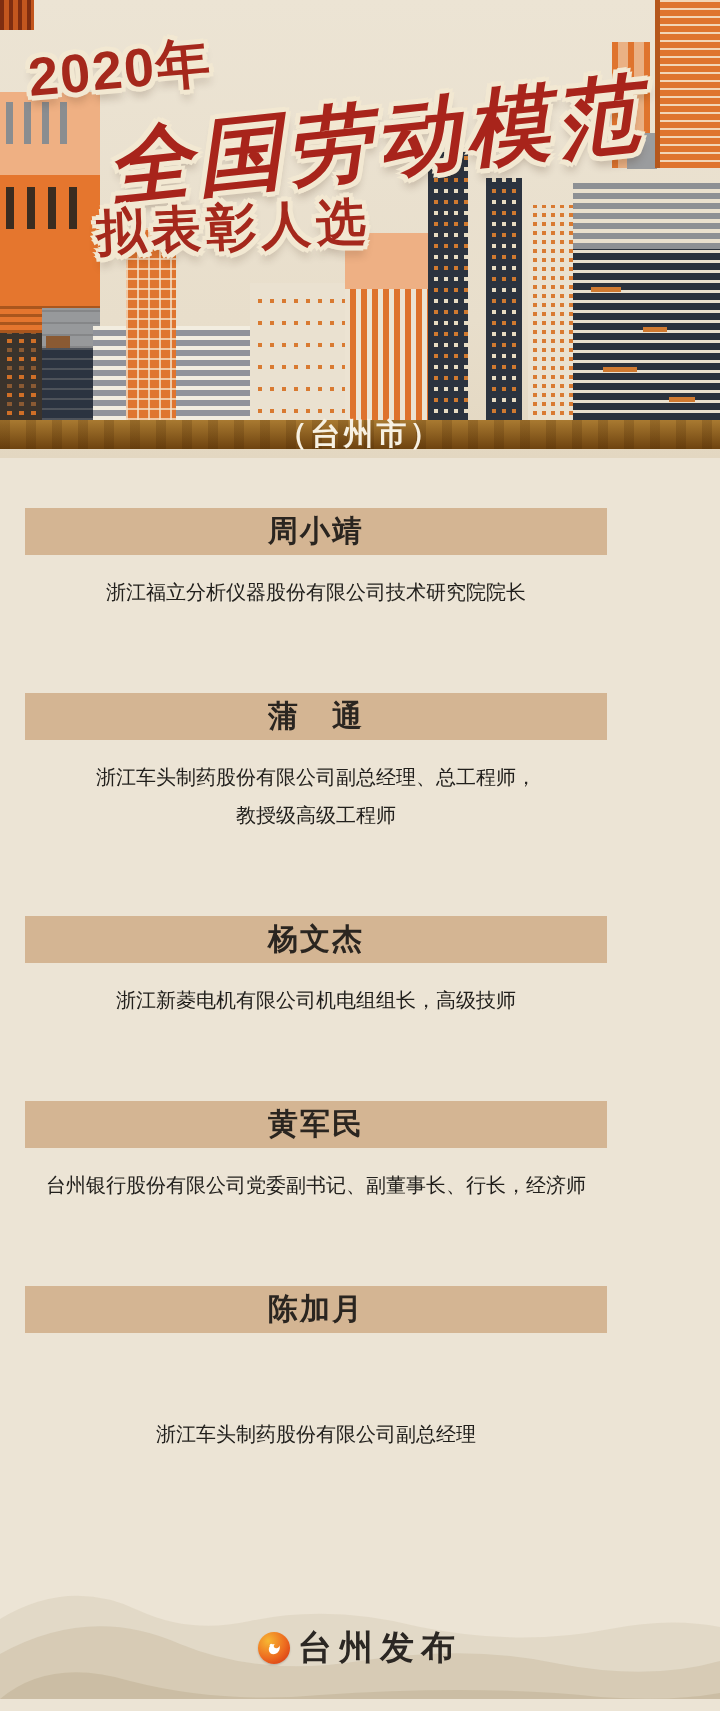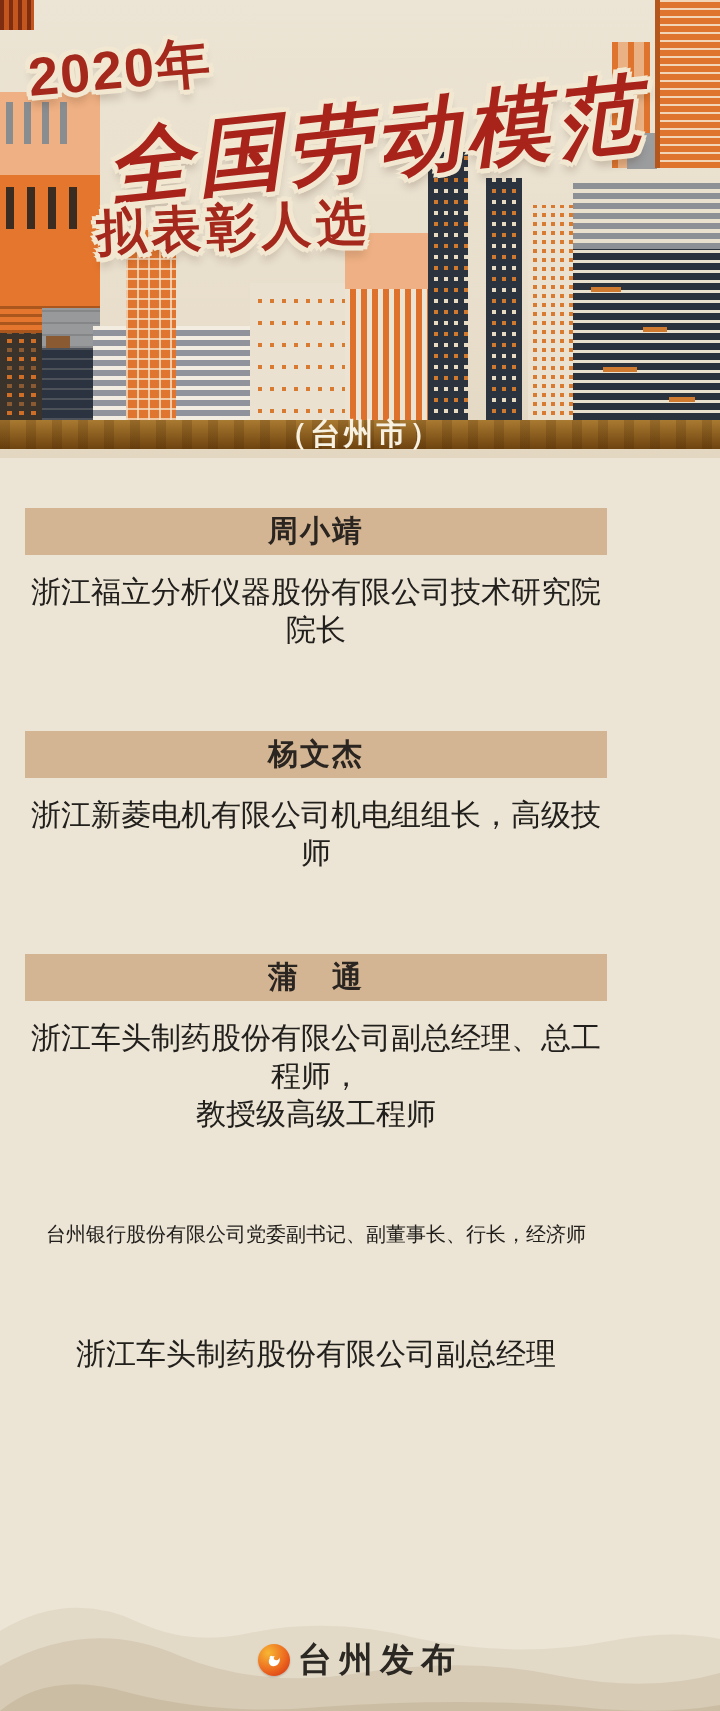--- a/index.html
+++ b/index.html
@@ -88,25 +88,25 @@
     background-image:repeating-linear-gradient(90deg,rgba(60,30,0,.18) 0 10px,transparent 10px 26px);}
   .band-text{position:relative;color:#f7f1e2;font-size:30px;font-weight:bold;letter-spacing:3px;}
 
   
   .entries{position:absolute;left:0;top:458px;width:632px;}
   .entry{margin:0 25px;}
   .entry:first-child{margin-top:50px;}
   .entry + .entry{margin-top:82px;}
   .entry-name{height:47px;background:#d4b593;display:flex;align-items:center;justify-content:center;
     font-size:30px;font-weight:bold;color:#2a2520;letter-spacing:2px;}
-  .entry-desc{margin-top:18px;text-align:center;font-size:30px;line-height:38px;color:#22201d;}
+  .entry-desc{margin-top:18px;text-align:center;font-size:20px;line-height:38px;color:#22201d;}
   .entry-desc.tight{font-size:20px;white-space:nowrap;}
 
   
-  .footer{position:absolute;left:0;bottom:0;width:610px;height:160px;}
+  .footer{position:absolute;left:0;bottom:12px;width:610px;height:160px;}
   .mountains{position:absolute;left:0;bottom:0;width:720px;height:150px;}
   .logo-row{position:absolute;left:0;bottom:28px;width:720px;display:flex;align-items:center;justify-content:center;gap:8px;}
   .logo-mark{width:32px;height:32px;border-radius:50%;
     background:radial-gradient(circle at 32% 28%,#f7b733 0%,#ed6a1f 55%,#cf2a12 100%);
     display:flex;align-items:center;justify-content:center;box-shadow:0 1px 2px rgba(0,0,0,.2);}
   .logo-text{font-family:"Liberation Serif","DejaVu Serif",serif;font-size:34px;font-weight:bold;
     color:#2b2723;letter-spacing:7px;}
 </style>
 </head>
 <body>
@@ -160,37 +160,39 @@
   </div>
 
   <div class="entries">
 
     <div class="entry">
       <div class="entry-name">周小靖</div>
       <div class="entry-desc">浙江福立分析仪器股份有限公司技术研究院院长</div>
     </div>
 
     <div class="entry">
-      <div class="entry-name">杨文杰</div>
-      <div class="entry-desc">浙江新菱电机有限公司机电组组长，高级技师</div>
-    </div>
-
-    <div class="entry">
       <div class="entry-name">蒲　通</div>
       <div class="entry-desc">
         <div>浙江车头制药股份有限公司副总经理、总工程师，</div>
         <div>教授级高级工程师</div>
       </div>
     </div>
 
     <div class="entry">
+      <div class="entry-name">杨文杰</div>
+      <div class="entry-desc">浙江新菱电机有限公司机电组组长，高级技师</div>
+    </div>
+
+    <div class="entry">
+      <div class="entry-name">黄军民</div>
       <div class="entry-desc tight">台州银行股份有限公司党委副书记、副董事长、行长，经济师</div>
     </div>
 
     <div class="entry">
+      <div class="entry-name">陈加月</div>
     </div>
 
     <div class="entry">
       <div class="entry-desc">浙江车头制药股份有限公司副总经理</div>
     </div>
 
   </div>
 
   <div class="footer">
     <svg class="mountains" viewBox="0 0 720 150" preserveAspectRatio="none">

